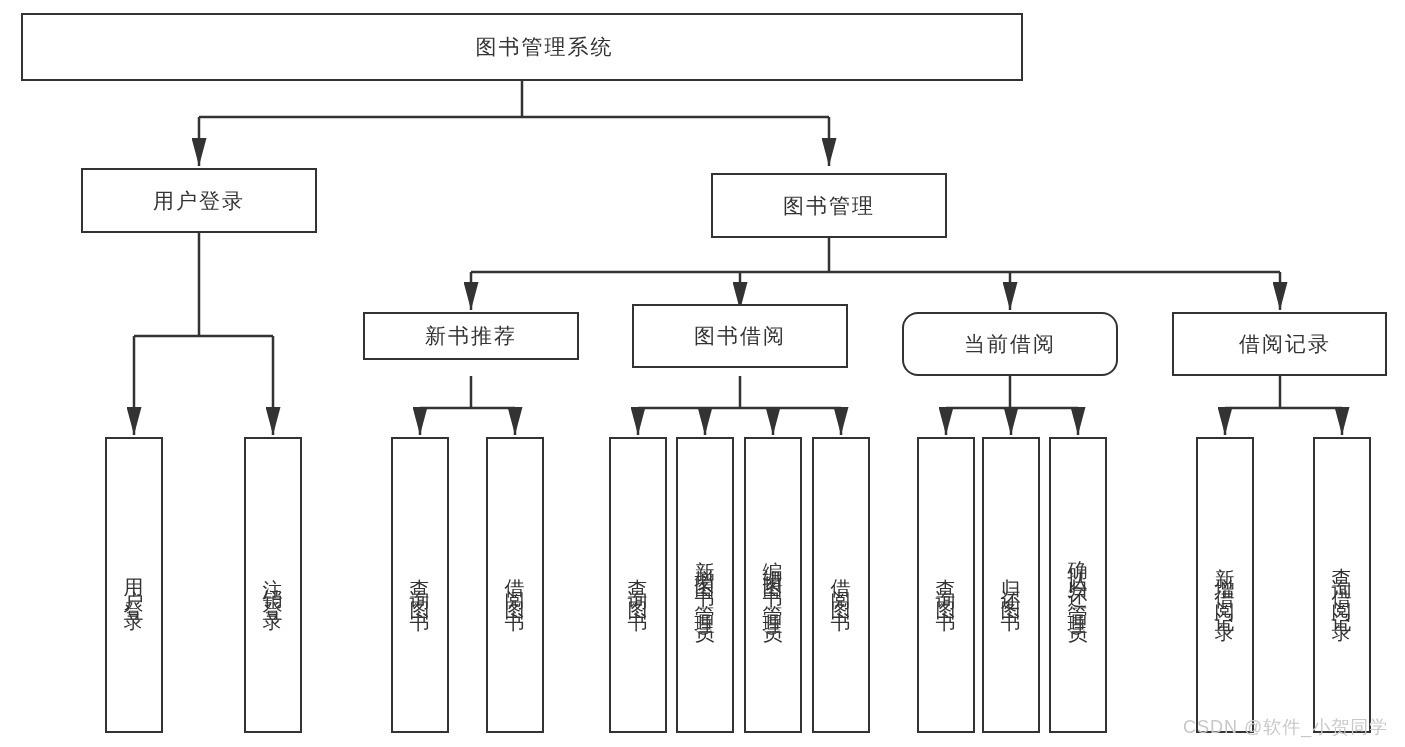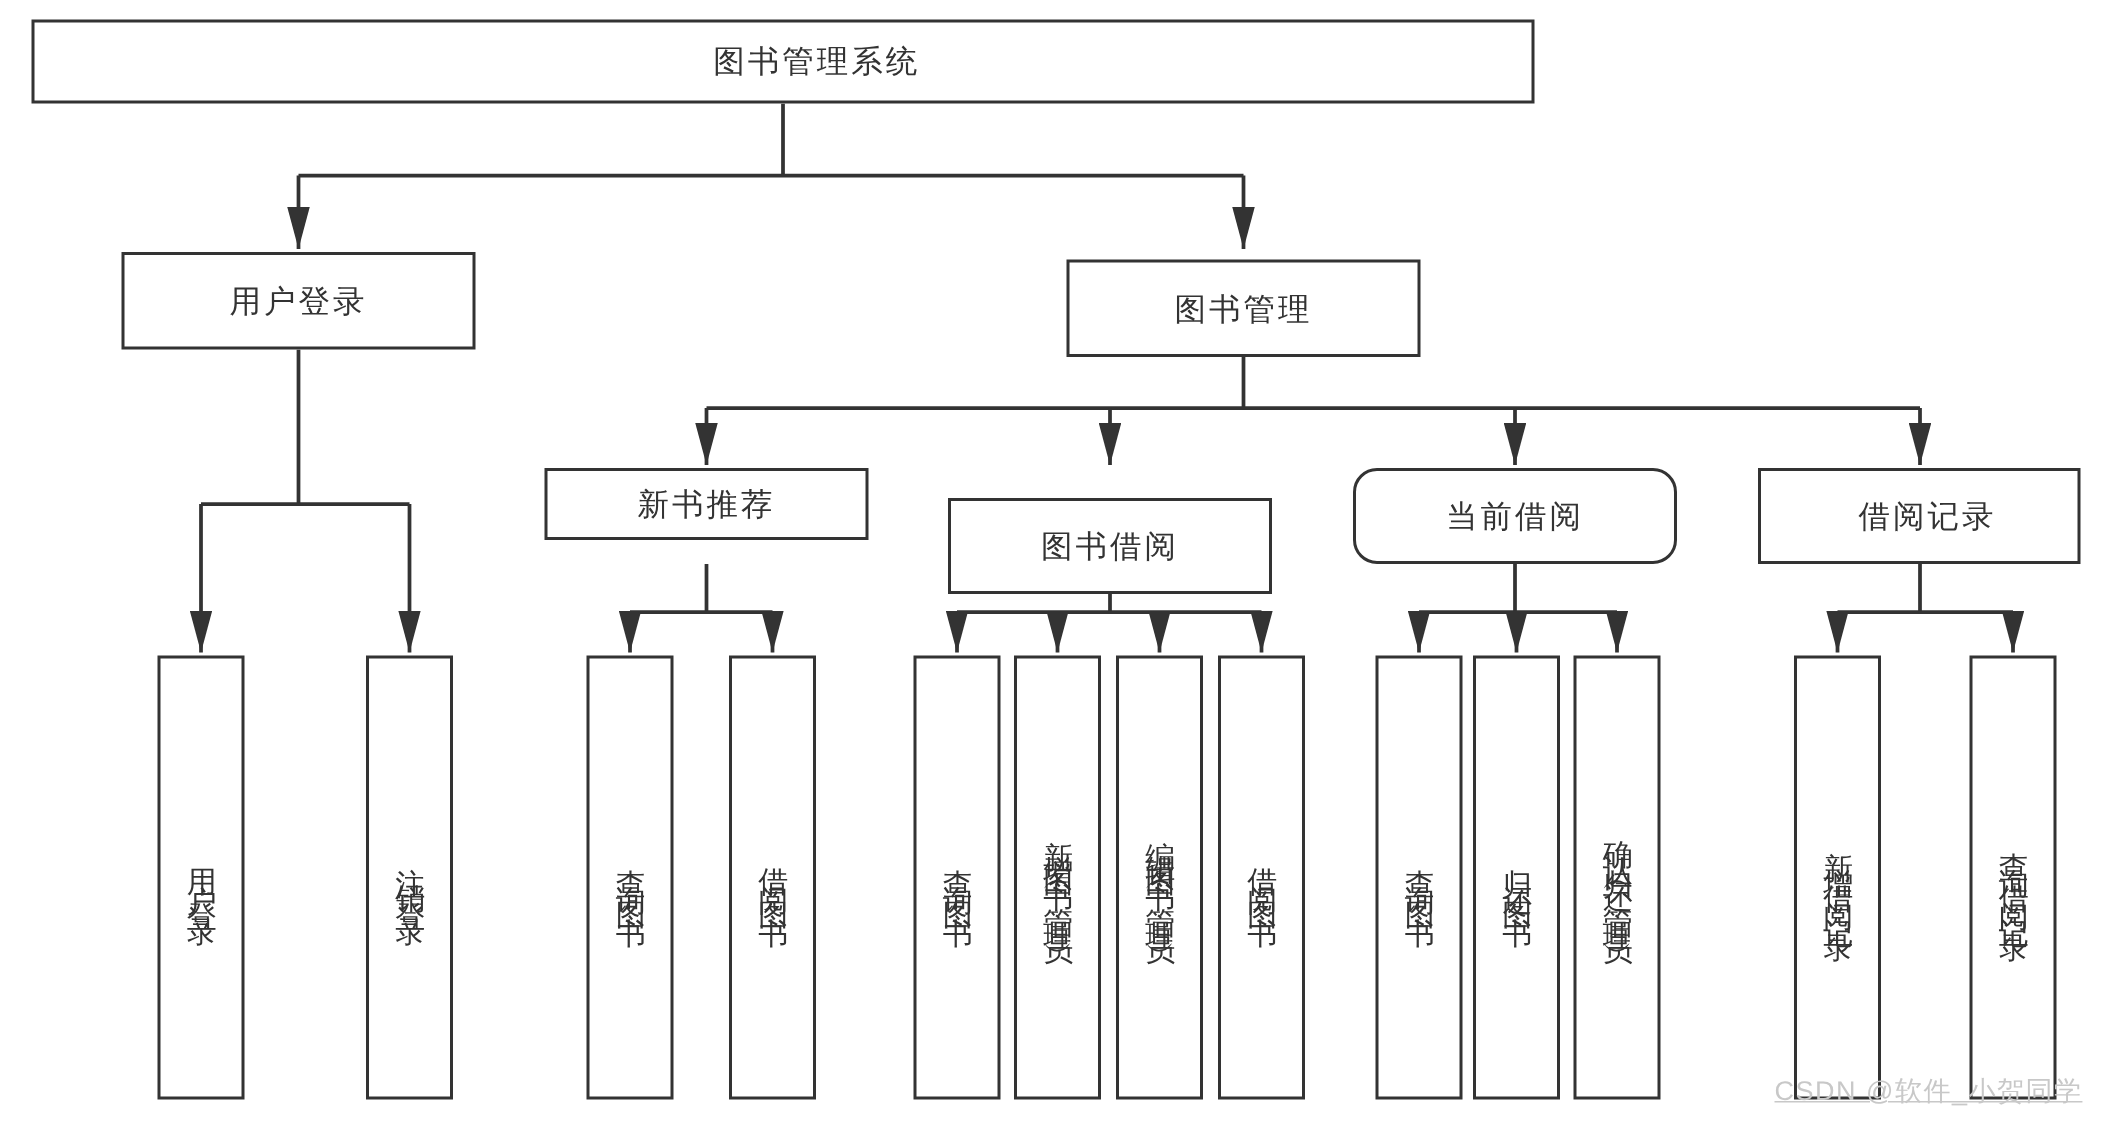--- a/index.html
+++ b/index.html
@@ -48,21 +48,20 @@
   }
   .watermark {
     position: absolute;
     left: 1183px;
     top: 715px;
     font-size: 18px;
     letter-spacing: 1px;
     color: #c8c8c8;
     white-space: nowrap;
     z-index: 5;
-    text-decoration: underline;
   }
 </style>
 </head>
 <body>
 
 <div id="stage">
 
   <svg id="wires" viewBox="0 0 1405 747" xmlns="http://www.w3.org/2000/svg">
     <defs>
       <marker id="arr" markerUnits="userSpaceOnUse" markerWidth="28" markerHeight="15" viewBox="0 0 28 15" refX="28" refY="7.5" orient="auto">
@@ -106,35 +105,35 @@
       <path d="M1011,408 V435" marker-end="url(#arr)"></path>
       <path d="M1078,408 V435" marker-end="url(#arr)"></path>
 
       <path d="M1280,376 V408"></path>
       <path d="M1225,408 H1342"></path>
       <path d="M1225,408 V435" marker-end="url(#arr)"></path>
       <path d="M1342,408 V435" marker-end="url(#arr)"></path>
     </g>
   </svg>
 
-  <div class="node hbox" style="left:21px; top:13px; width:1002px; height:56px;padding-left:45px;">
+  <div class="node hbox" style="left:21px; top:13px; width:1002px; height:68px;padding-left:45px;">
     <span class="lbl">图书管理系统</span>
   </div>
 
   <div class="node hbox" style="left:81px; top:168px; width:236px; height:65px;">
     <span class="lbl">用户登录</span>
   </div>
   <div class="node hbox" style="left:711px; top:173px; width:236px; height:65px;">
     <span class="lbl">图书管理</span>
   </div>
 
   <div class="node hbox" style="left:363px; top:312px; width:216px; height:48px;">
     <span class="lbl">新书推荐</span>
   </div>
-  <div class="node hbox" style="left:632px; top:332px; width:216px; height:64px;">
+  <div class="node hbox" style="left:632px; top:304px; width:216px; height:64px;">
     <span class="lbl">图书借阅</span>
   </div>
   <div class="node hbox" style="left:902px; top:312px; width:216px; height:64px;border-radius:16px;">
     <span class="lbl">当前借阅</span>
   </div>
   <div class="node hbox" style="left:1172px; top:312px; width:215px; height:64px;padding-left:11px;">
     <span class="lbl">借阅记录</span>
   </div>
 
   <div class="node vbox" style="left:105px; top:437px; width:58px; height:296px;">

